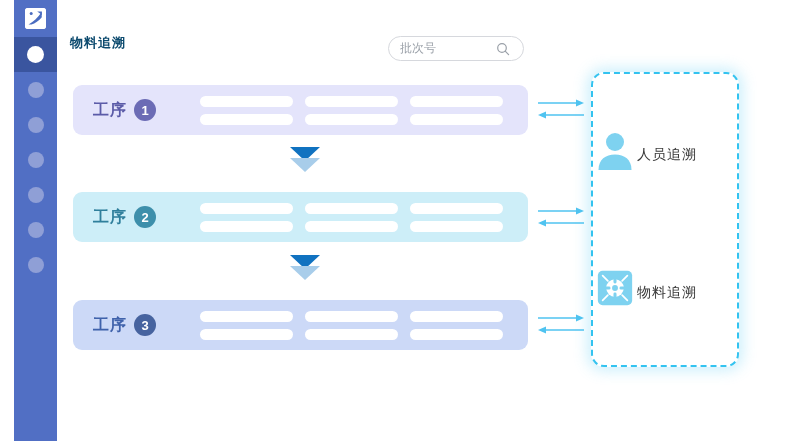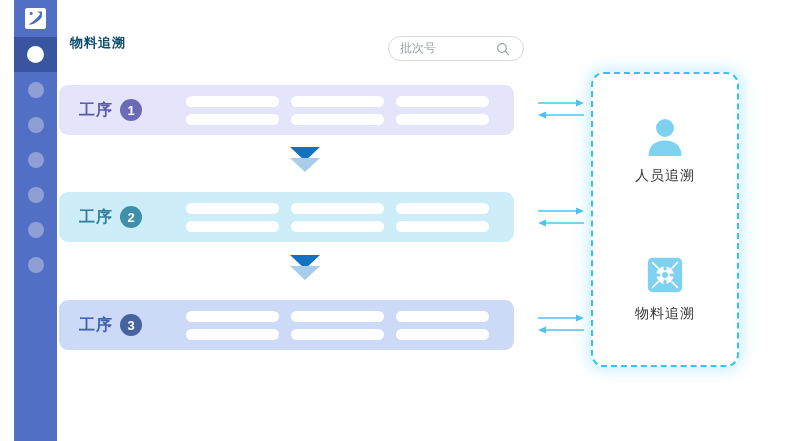--- a/index.html
+++ b/index.html
@@ -107,21 +107,21 @@
     width: 96px;
     height: 21px;
     line-height: 21px;
   }
   .search-input::placeholder { color: #9aa0a8; }
   .search-icon { width: 14px; height: 14px; flex: none; display: block; }
 
   
   .proc-row {
     position: absolute;
-    left: 59px;
+    left: 73px;
     width: 455px;
     height: 50px;
     border-radius: 9px;
     display: flex;
     align-items: center;
   }
   .proc-row.r1 { top: 85px;  background: #e4e4fb; }
   .proc-row.r2 { top: 192px; background: #cdeef8; }
   .proc-row.r3 { top: 300px; background: #ccd9f7; }
 
@@ -211,21 +211,20 @@
     background: #ffffff;
     box-shadow: 0 0 14px 4px rgba(80, 200, 245, 0.28);
     display: flex;
     flex-direction: column;
     justify-content: space-around;
     align-items: center;
     padding: 8px 0;
   }
   .trace-item {
     display: flex;
-    flex-direction: column;
     align-items: center;
     width: 100%;
   }
   .trace-icon {
     width: 44px;
     height: 42px;
     display: flex;
     align-items: center;
     justify-content: center;
   }

